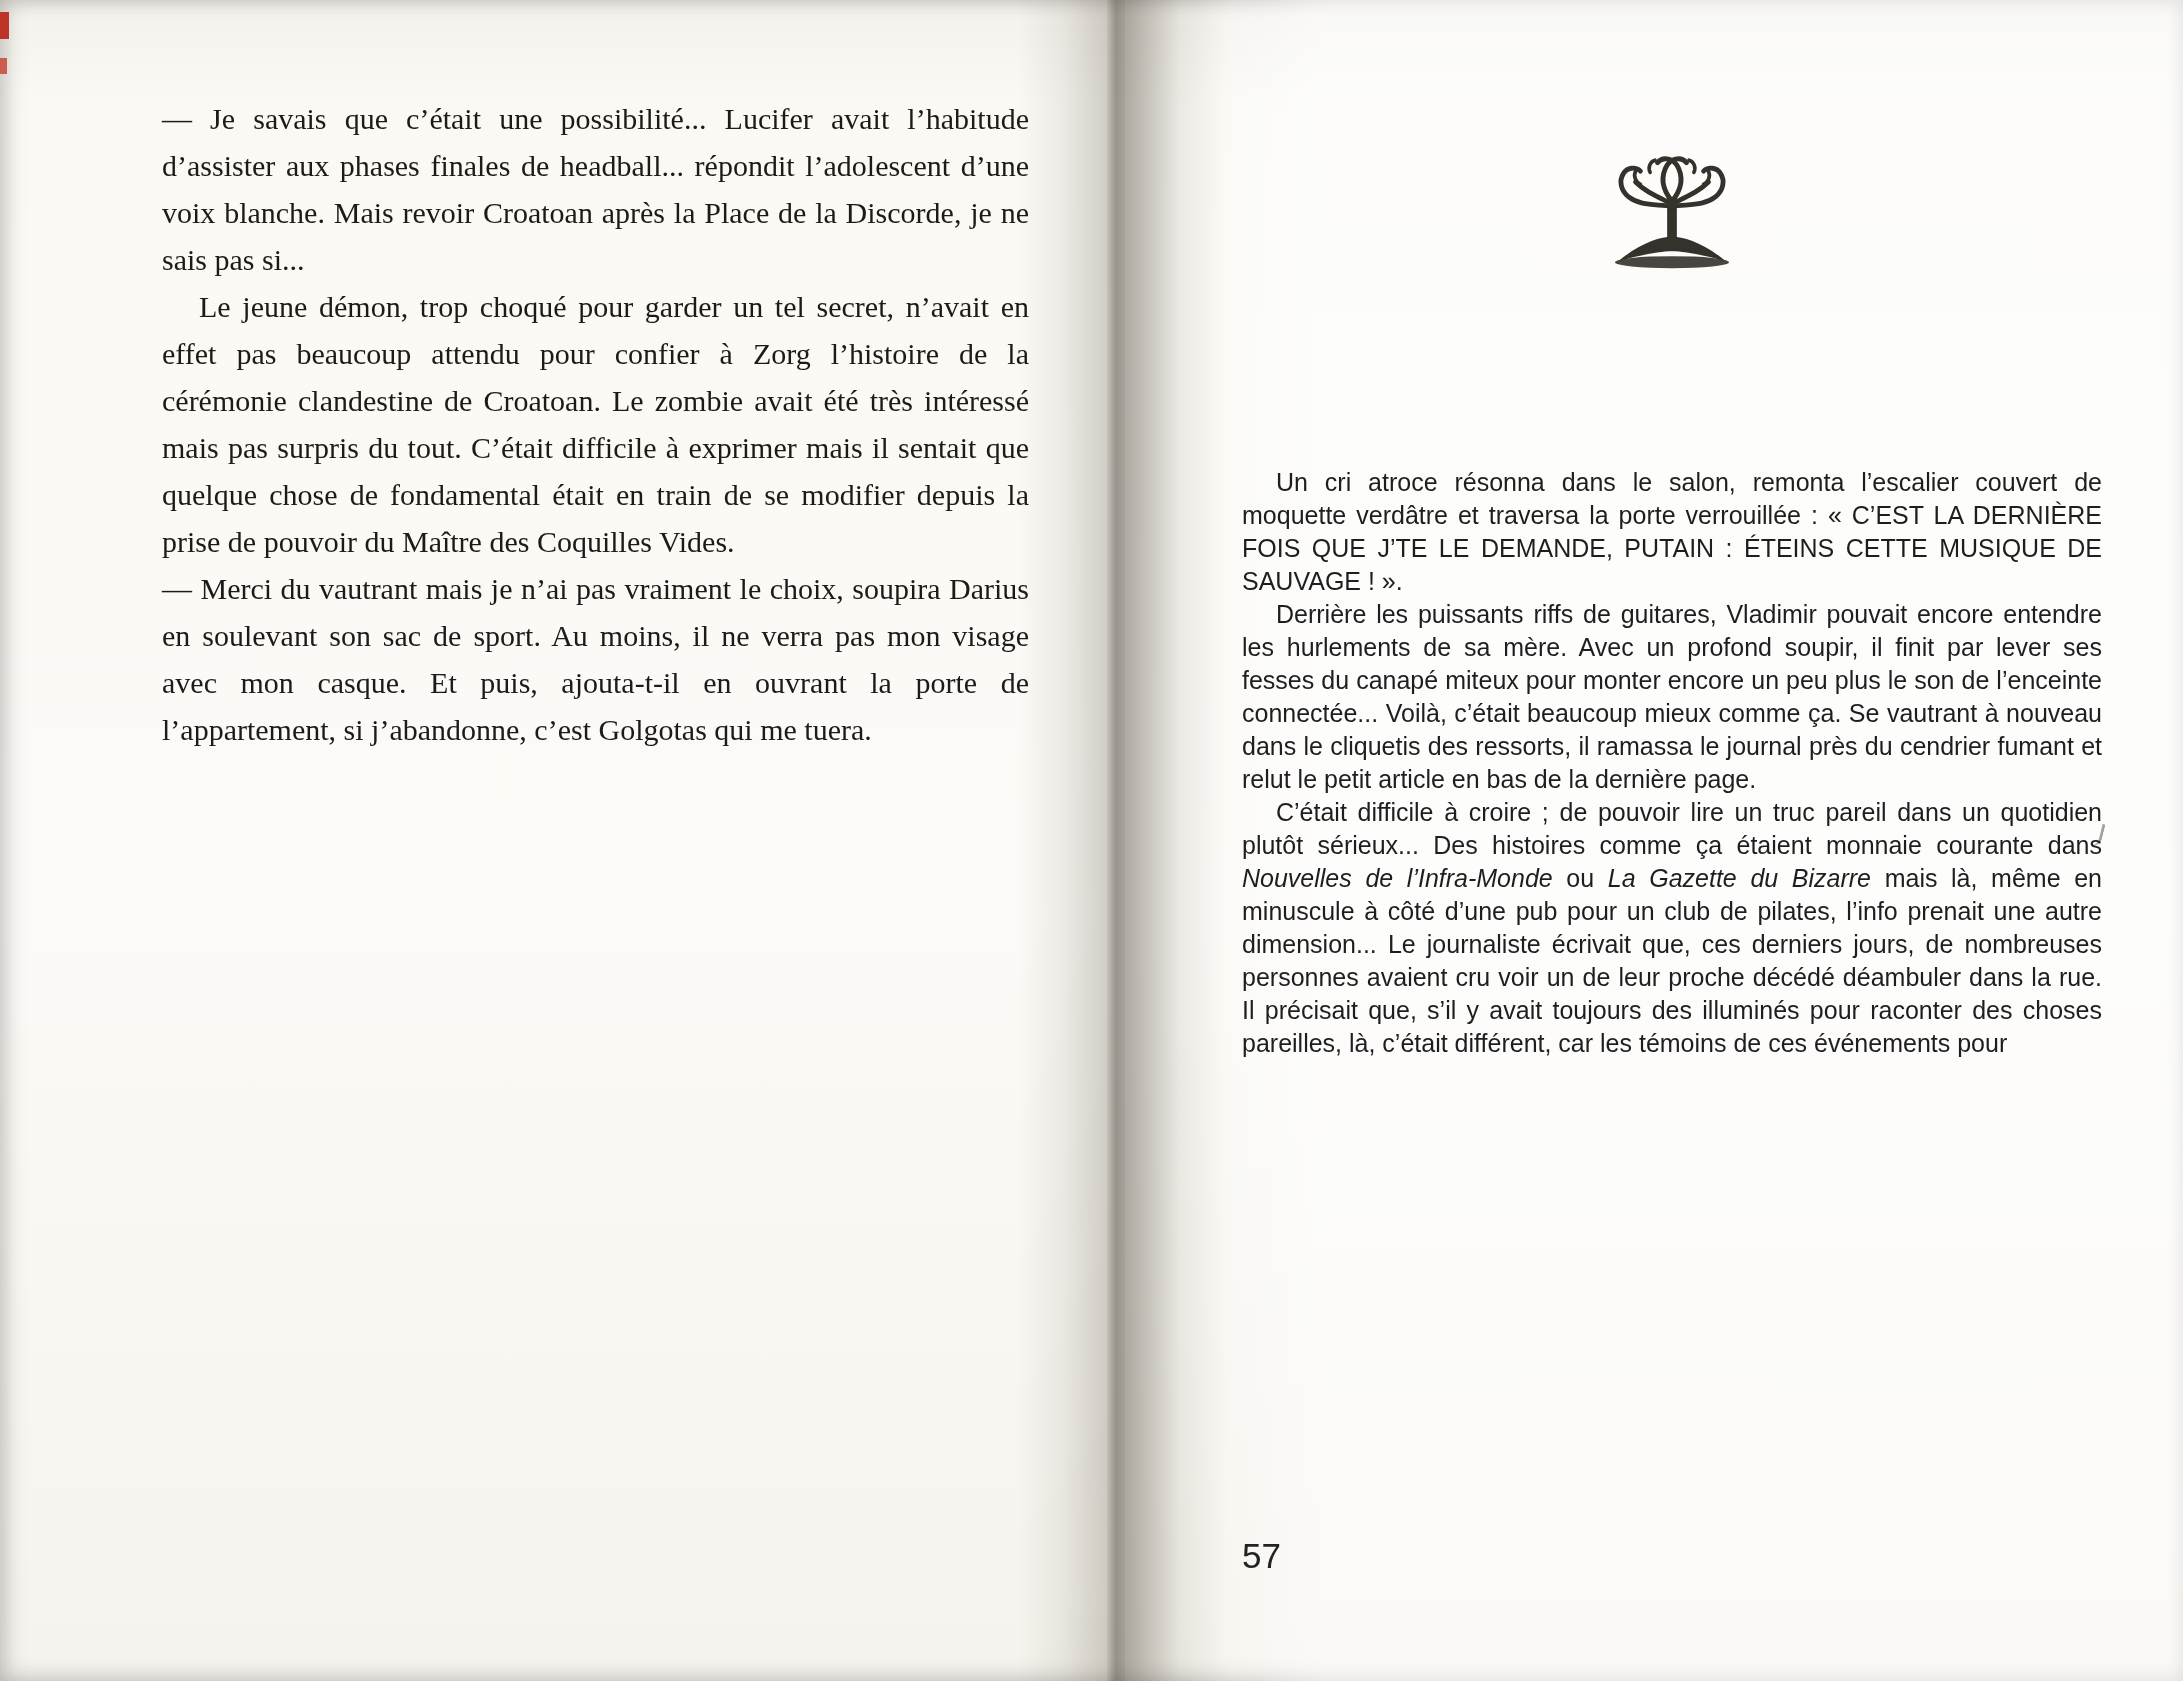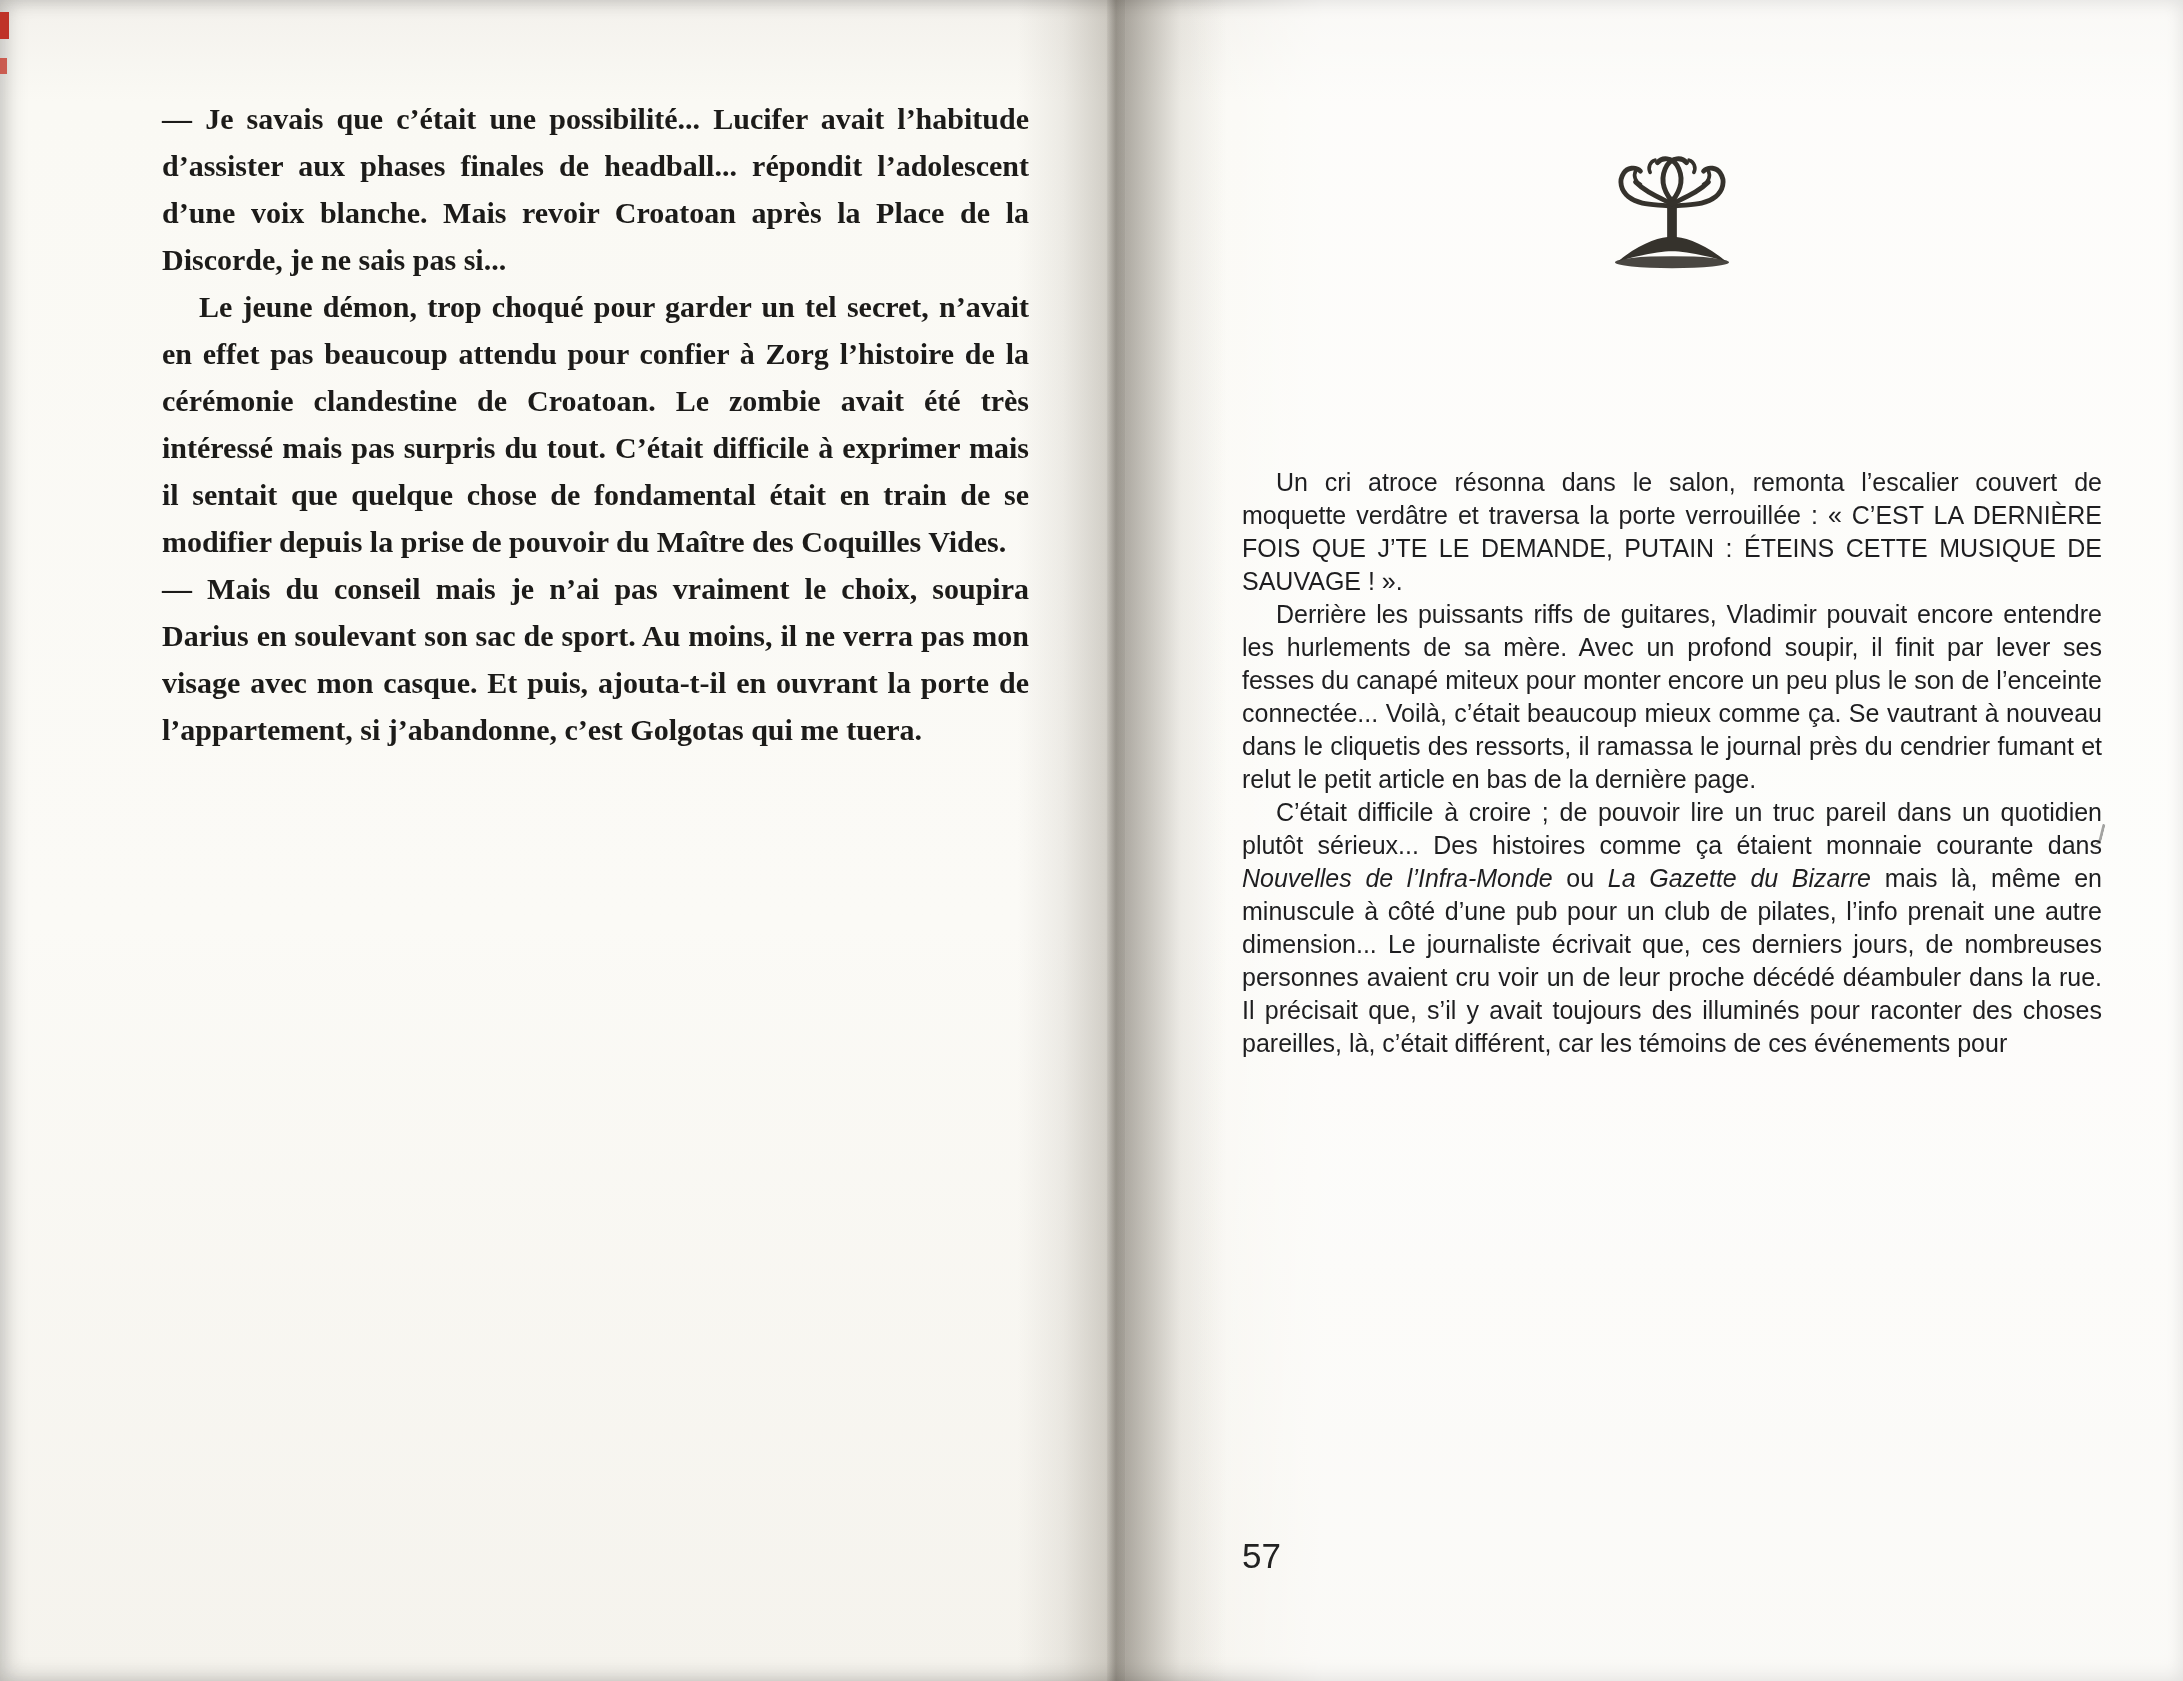--- a/index.html
+++ b/index.html
@@ -37,21 +37,20 @@
     position: absolute; left: 1107px; top: 0; width: 17.6px; height: 100%;
     background: linear-gradient(90deg, rgba(50,44,34,0.05), rgba(50,44,34,0.28), rgba(50,44,34,0.08));
   }
 
   .left-text {
     position: absolute; left: 162px; top: 95px; width: 867px;
     font-family: "Liberation Serif", serif;
     font-size: 30px; line-height: 47px;
     text-align: justify;
     color: #1c1b19;
-    font-weight: bold;
   }
   .left-text p { margin: 0; }
   .indent { text-indent: 37px; }
 
   .chapter-head {
     position: absolute; left: 1242px; top: 143px; width: 860px;
     text-align: center;
   }
   .chapter-head .ornament { display: inline-block; }
   .chapter-number {
@@ -100,21 +99,21 @@
   <div class="gutter"></div>
   <div class="gutter-core"></div>
 
   <div class="red-mark-1"></div>
   <div class="red-mark-2"></div>
   <div class="pen-mark"></div>
 
   <div class="left-text">
     <p>— Je savais que c’était une possibilité... Lucifer avait l’habitude d’assister aux phases finales de headball... répondit l’adolescent d’une voix blanche. Mais revoir Croatoan après la Place de la Discorde, je ne sais pas si...</p>
     <p class="indent">Le jeune démon, trop choqué pour garder un tel secret, n’avait en effet pas beaucoup attendu pour confier à Zorg l’histoire de la cérémonie clandestine de Croatoan. Le zombie avait été très intéressé mais pas surpris du tout. C’était difficile à exprimer mais il sentait que quelque chose de fondamental était en train de se modifier depuis la prise de pouvoir du Maître des Coquilles Vides.</p>
-    <p>— Mais du conseil mais je n’ai pas vraiment le choix, soupira Darius en soulevant son sac de sport. Au moins, il ne verra pas mon visage avec mon casque. Et puis, ajouta-t-il en ouvrant la porte de l’appartement, si j’abandonne, c’est Golgotas qui me tuera.</p>
+    <p>— Merci du vautrant mais je n’ai pas vraiment le choix, soupira Darius en soulevant son sac de sport. Au moins, il ne verra pas mon visage avec mon casque. Et puis, ajouta-t-il en ouvrant la porte de l’appartement, si j’abandonne, c’est Golgotas qui me tuera.</p>
   </div>
 
   <div class="chapter-head">
     <span class="ornament">
       <svg width="170" height="134" viewBox="0 0 140 110" xmlns="http://www.w3.org/2000/svg" aria-hidden="true">
         <g fill="none" stroke="#35322c" stroke-linecap="round">
           <path d="M70 84 C70 70 70 58 70 48" stroke-width="8"></path>
           <path d="M70 52 C56 50 44 52 34 44 C28 39 26 31 30 25 C33 20 40 19 44 23" stroke-width="4"></path>
           <path d="M70 52 C84 50 96 52 106 44 C112 39 114 31 110 25 C107 20 100 19 96 23" stroke-width="4"></path>
           <path d="M70 48 C62 38 60 28 66 18 C70 12 78 11 82 16" stroke-width="4"></path>

